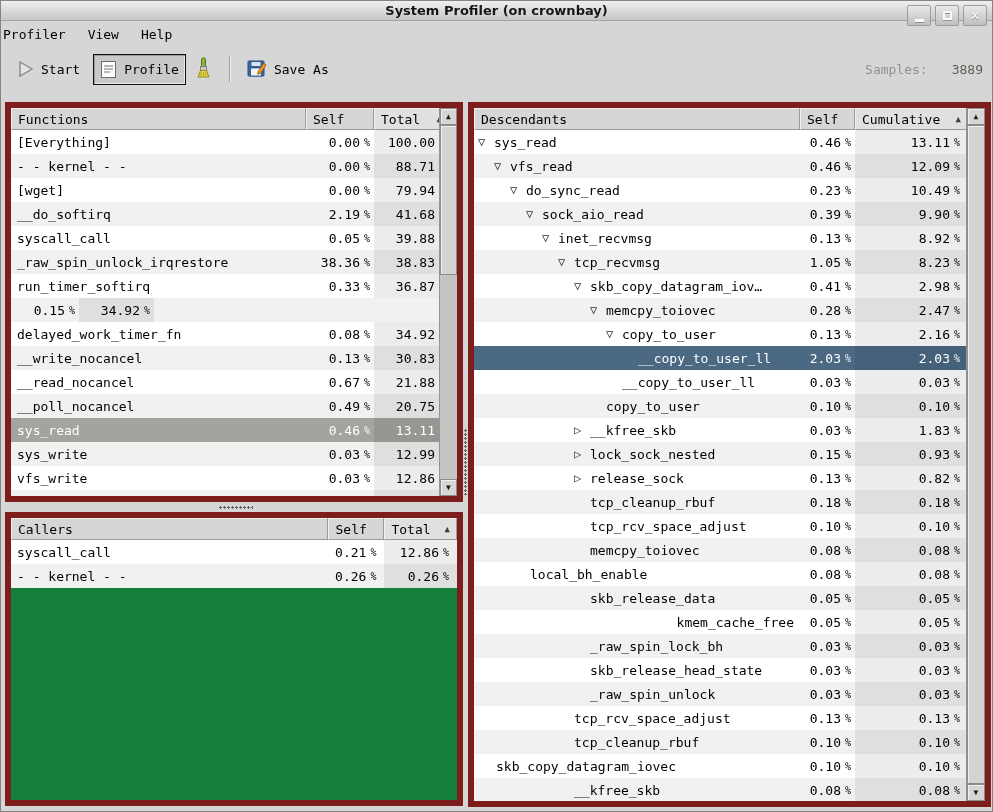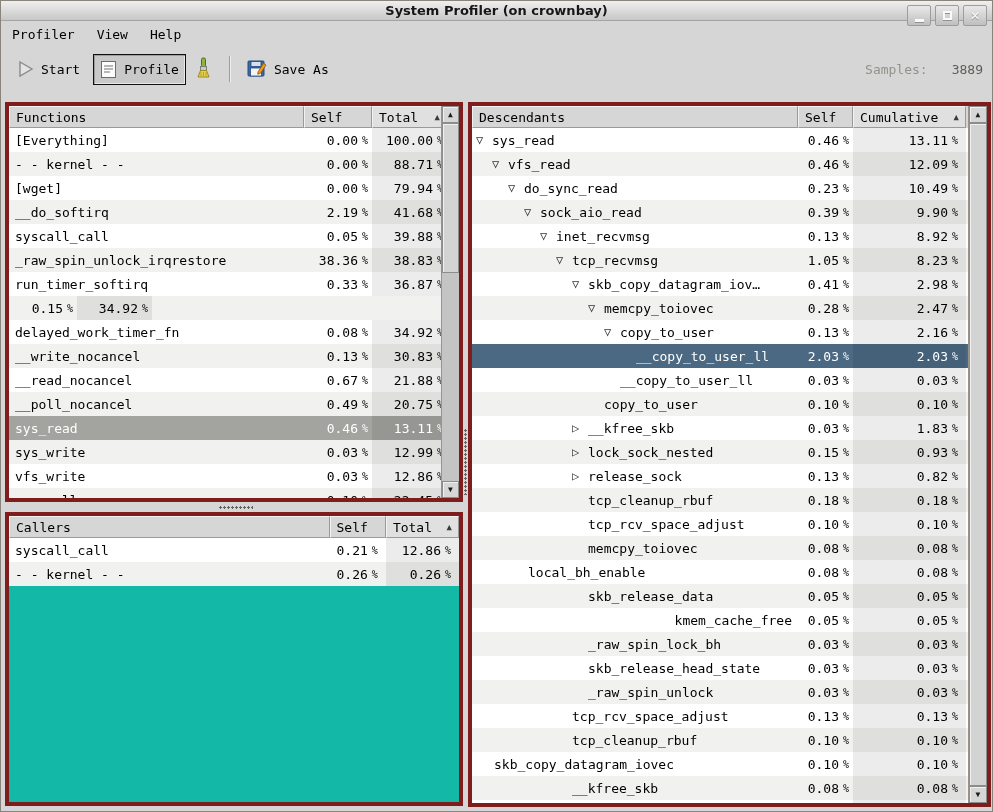--- a/index.html
+++ b/index.html
@@ -11,36 +11,36 @@
             position:relative;display:flex;align-items:center;justify-content:center;}
   .title{font:bold 13px "DejaVu Sans","Liberation Sans",sans-serif;color:#161616;}
   .winbtns{position:absolute;right:5px;top:4px;display:flex;gap:4px;}
   .winbtn{width:24px;height:21px;background:linear-gradient(#e9e9e9,#bfbfbf);border:1px solid #9c9c9c;
           border-radius:2px;display:flex;align-items:center;justify-content:center;}
   .glyph-min{width:9px;height:3px;background:#fafafa;box-shadow:0 1px 0 #909090;margin-top:9px;}
   .glyph-max{width:9px;height:9px;border:2px solid #fafafa;box-shadow:0 1px 0 #909090, inset 0 1px 0 #909090;}
   .glyph-close{color:#fafafa;font-weight:bold;font-size:12px;text-shadow:0 1px 1px #8a8a8a;
                font-family:"DejaVu Sans",sans-serif;}
   
-  .menubar{height:26px;display:flex;align-items:center;padding-left:10px;}
+  .menubar{height:26px;display:flex;align-items:center;padding-left:1px;}
   .menuitem{padding:2px 1px;margin-right:20px;}
   
   .toolbar{height:44px;display:flex;align-items:center;padding:0 5px 0 10px;}
   .tbtn{display:flex;align-items:center;gap:7px;padding:5px 6px;border:1px solid transparent;}
   .tbtn.pressed{background:#c9c9c9;border:1px solid #101010;
                 box-shadow:inset 1px 1px 0 #9d9d9d, inset -1px -1px 0 #e9e9e9;margin-left:6px;}
   .tsep{width:2px;height:26px;margin:0 9px;border-left:1px solid #9e9e9e;border-right:1px solid #efefef;}
   .samples{margin-left:auto;display:flex;gap:24px;padding-right:4px;}
   .samples .lbl{color:#92928c;}
   .samples .val{color:#5c5c56;}
   
   .icon{display:inline-block;line-height:0;}
   
   .main{position:absolute;top:100px;left:0;right:0;bottom:0;background:#d6d6d6;}
-  .panel{position:absolute;background:#14b8a6;border:4px solid #7f1d1d;overflow:hidden;}
+  .panel{position:absolute;background:#15803d;border:6px solid #7f1d1d;overflow:hidden;}
   #functions-panel{left:4px;top:1px;width:458px;height:400px;}
   #callers-panel{left:4px;top:411px;width:458px;height:294px;}
   #descendants-panel{left:467px;top:1px;width:523px;height:705px;}
   
   .h-splitter{position:absolute;left:4px;top:401px;width:458px;height:10px;}
   .h-splitter .dots{position:absolute;left:214px;top:4px;width:34px;height:3px;
       background:radial-gradient(circle at 1.5px 1.5px,#62625e 1px,transparent 1.3px);background-size:4px 3px;}
   .v-splitter{position:absolute;left:462px;top:0;width:5px;height:712px;}
   .v-splitter .dots{position:absolute;top:328px;left:1px;width:3px;height:66px;
       background:radial-gradient(circle at 1.5px 1.5px,#62625e 1px,transparent 1.3px);background-size:3px 4px;}

